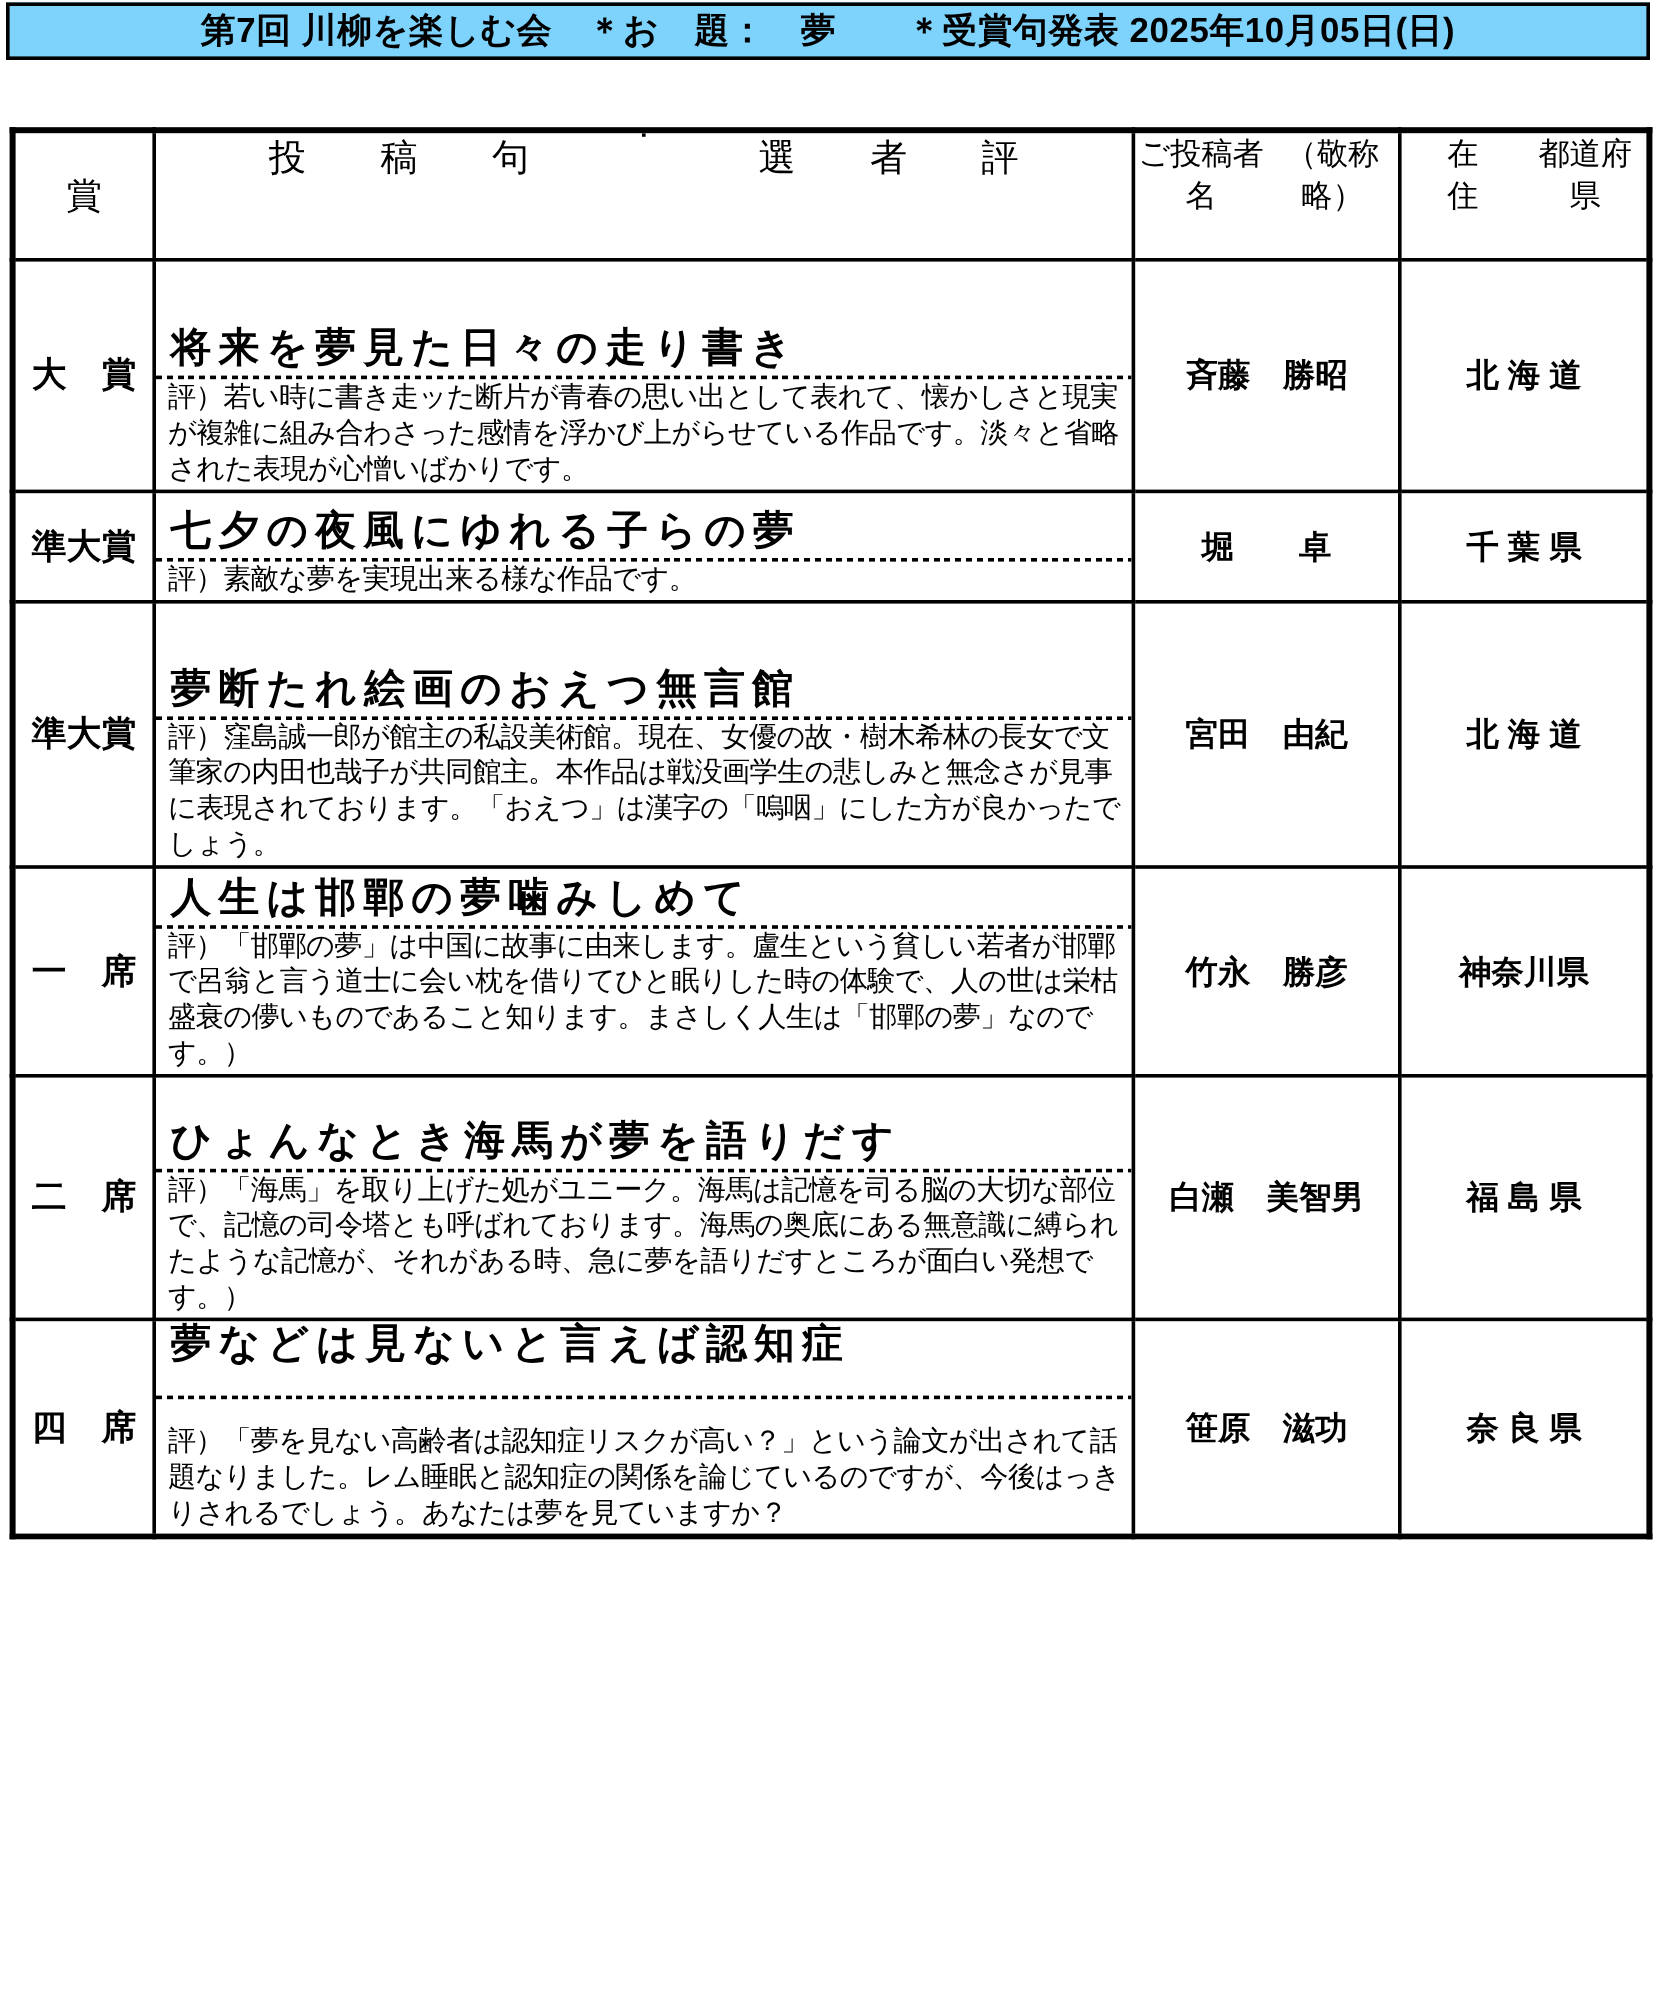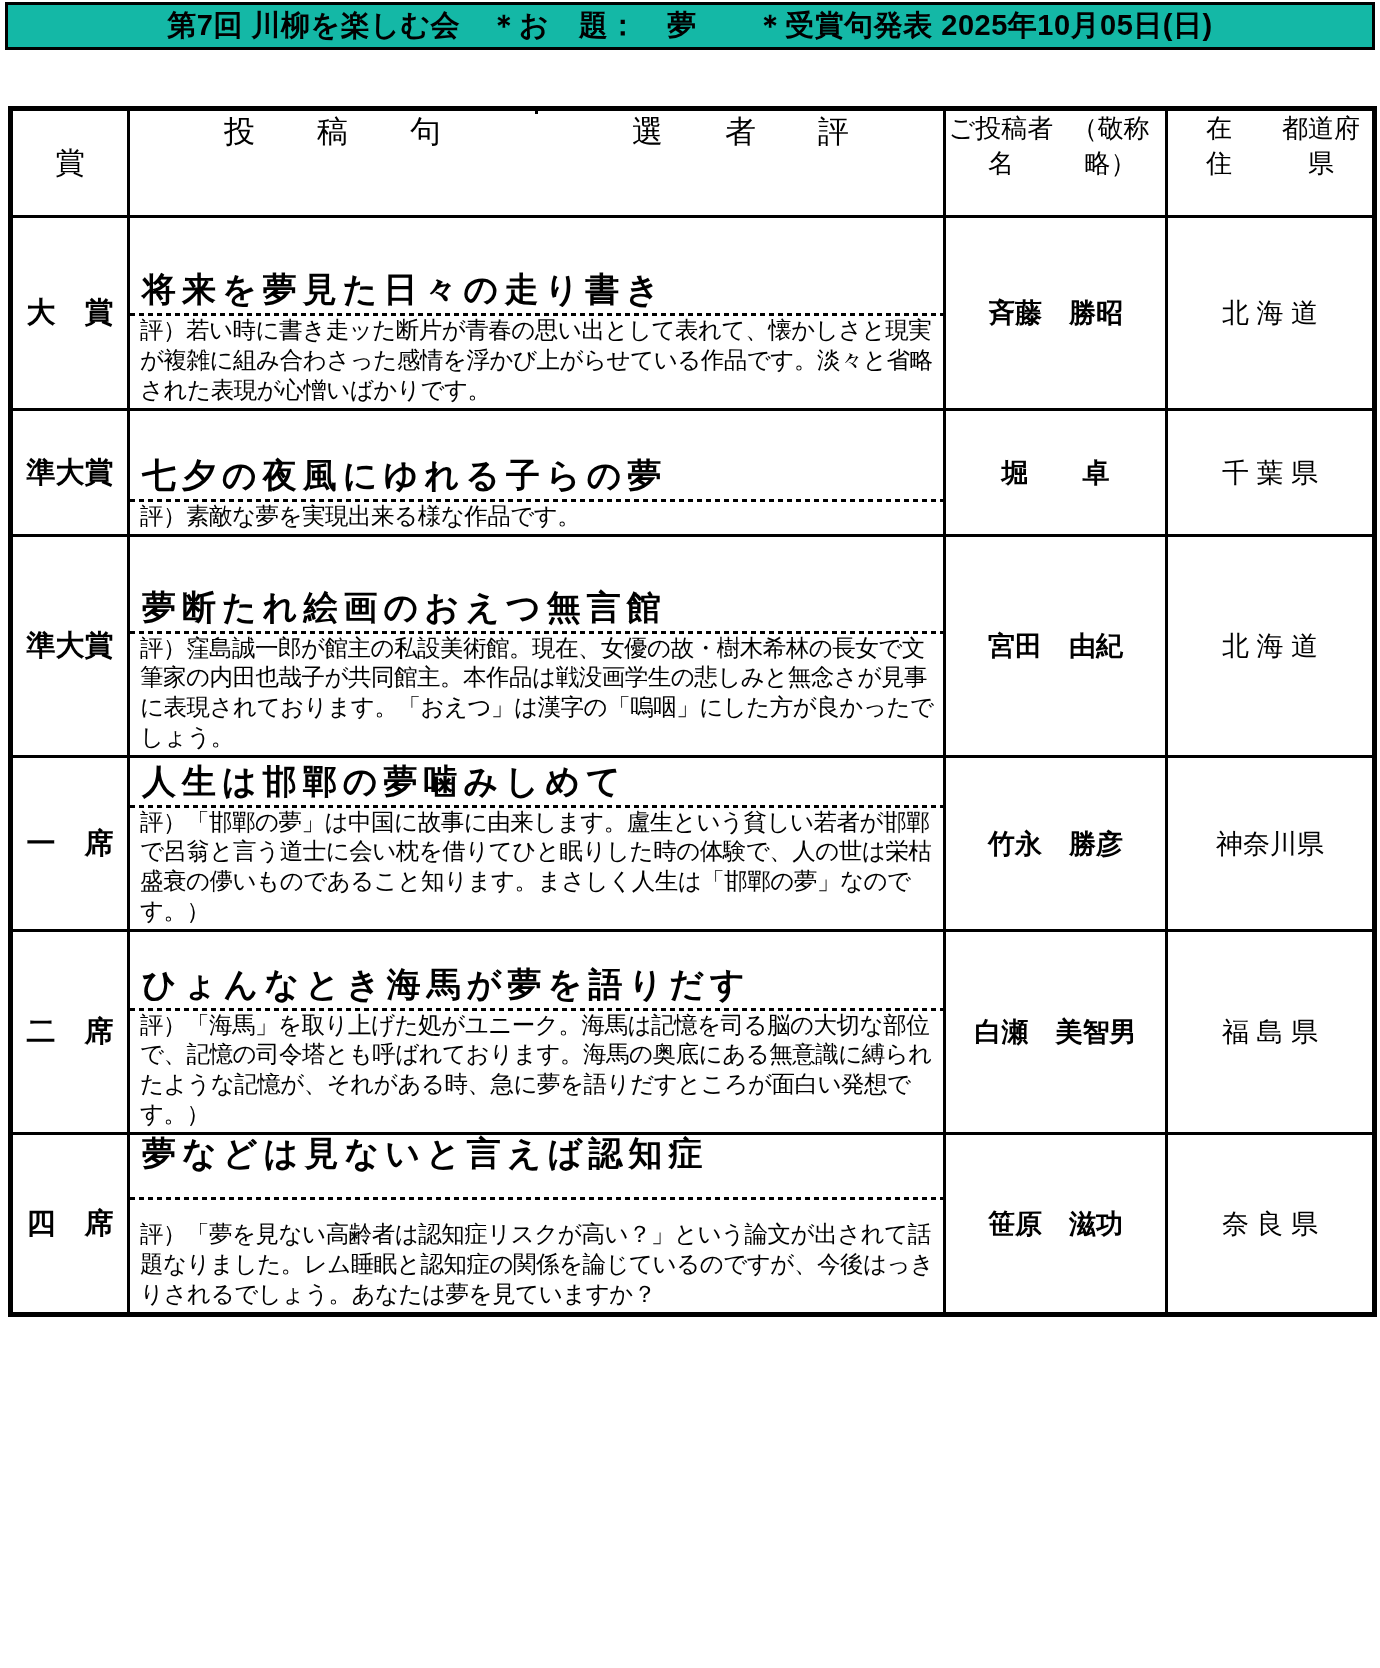--- a/index.html
+++ b/index.html
@@ -7,21 +7,21 @@
     padding: 0;
     background: #ffffff;
     width: 1380px;
     font-family: "Liberation Sans", sans-serif;
     color: #000;
   }
   
   .banner {
     margin: 2px 5px 0 5px;
     height: 42px;
-    background: #14b8a6;
+    background: #7dd3fc;
     border: 3px solid #000;
     display: flex;
     align-items: center;
     justify-content: center;
   }
   .banner-title {
     font-size: 29px;
     font-weight: bold;
     letter-spacing: 0.5px;
     white-space: nowrap;
@@ -75,21 +75,21 @@
     font-weight: 500;
   }
 
   
   .cellflex {
     display: flex;
     flex-direction: column;
     justify-content: flex-end;
   }
   tr.r1 .cellflex { height: 190px; }
-  tr.r2 .cellflex { height: 123px; border-radius: 32px; }
+  tr.r2 .cellflex { height: 89px; border-radius: 32px; }
   tr.r3 .cellflex { height: 218px; }
   tr.r4 .cellflex { height: 171px; }
   tr.r5 .cellflex { height: 200px; }
   tr.r6 .cellflex { height: 143px; }
   tr.r7 .cellflex { height: 177px; gap: 20px; }
   tr.r8 .cellflex { height: 143px; }
 
   .award-cell {
     text-align: center;
     font-size: 29px;
@@ -114,21 +114,21 @@
   }
   .name-cell {
     text-align: center;
     font-size: 27px;
     font-weight: 600;
     white-space: nowrap;
   }
   .res-cell {
     text-align: center;
     font-size: 27px;
-    font-weight: 400;
+    font-weight: 700;
     white-space: nowrap;
   }
 </style>
 </head>
 <body>
 
 <div class="banner">
   <div class="banner-title">第7回 川柳を楽しむ会　＊お　題：　夢　　＊受賞句発表 2025年10月05日(日)</div>
 </div>
 

